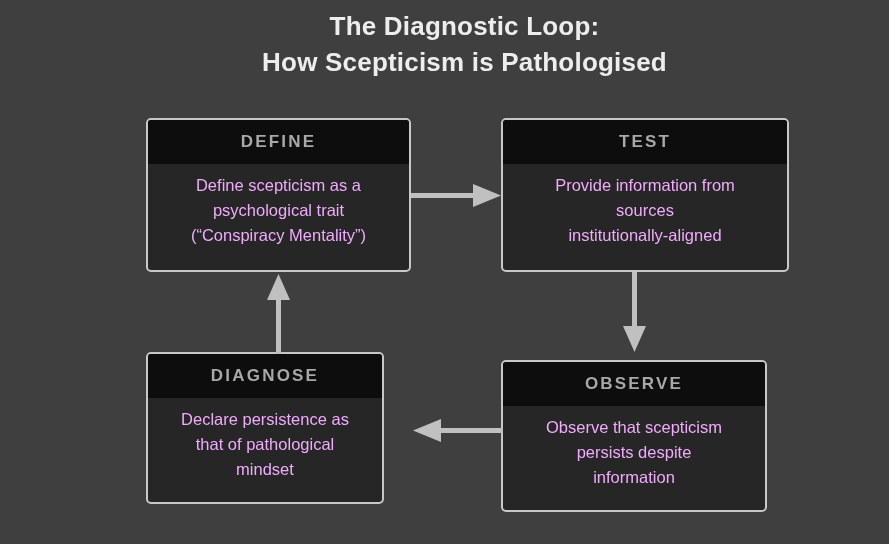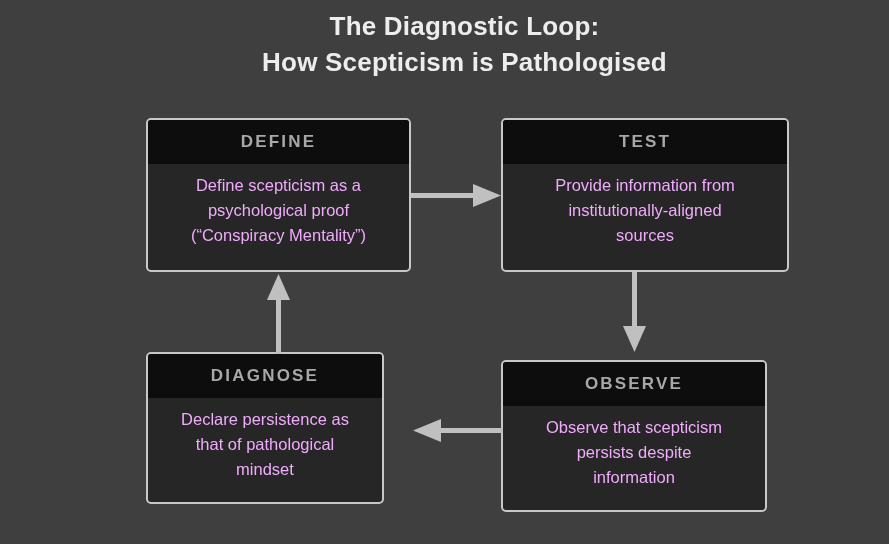--- a/index.html
+++ b/index.html
@@ -84,31 +84,31 @@
 
   <div id="title">
     <span class="tline">The Diagnostic Loop:</span>
     <span class="tline">How Scepticism is Pathologised</span>
   </div>
 
   <div class="node" id="node-define">
     <div class="node-header">DEFINE</div>
     <div class="node-body">
       <span class="bline">Define scepticism as a</span>
-      <span class="bline">psychological proof</span>
+      <span class="bline">psychological trait</span>
       <span class="bline">(“Conspiracy Mentality”)</span>
     </div>
   </div>
 
   <div class="node" id="node-test">
     <div class="node-header">TEST</div>
     <div class="node-body">
       <span class="bline">Provide information from</span>
+      <span class="bline">sources</span>
       <span class="bline">institutionally-aligned</span>
-      <span class="bline">sources</span>
     </div>
   </div>
 
   <div class="node" id="node-observe">
     <div class="node-header">OBSERVE</div>
     <div class="node-body">
       <span class="bline">Observe that scepticism</span>
       <span class="bline">persists despite</span>
       <span class="bline">information</span>
     </div>

